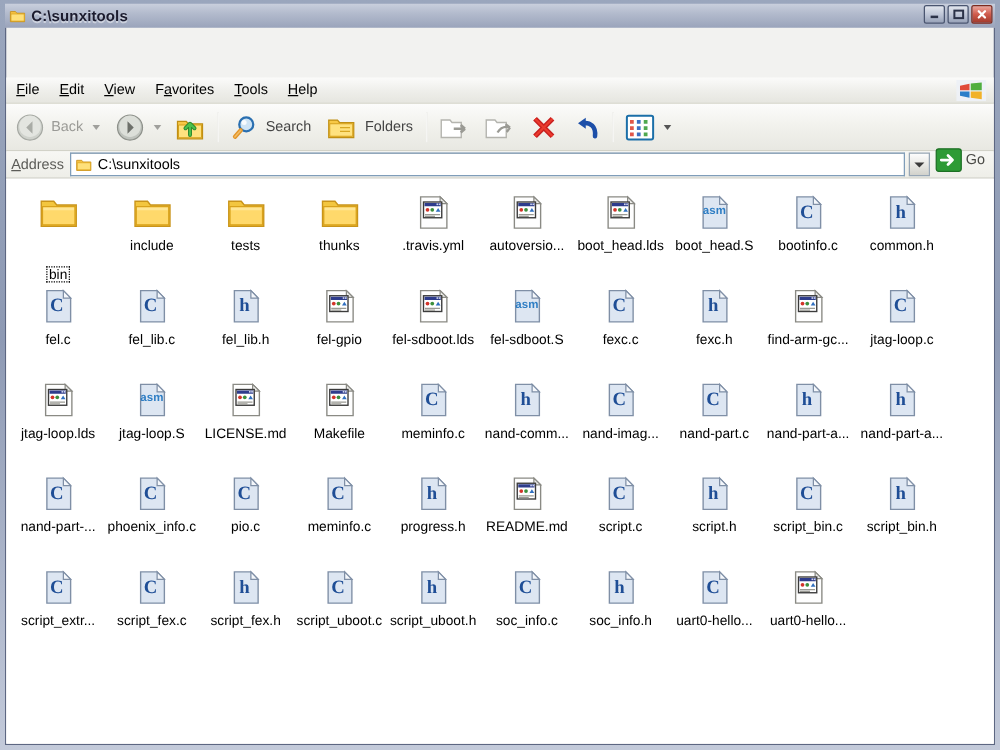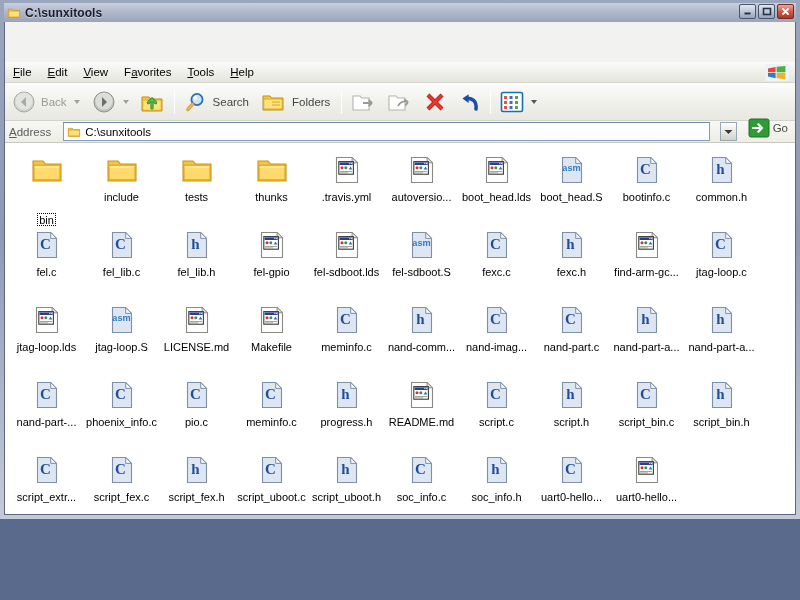--- a/index.html
+++ b/index.html
@@ -5,21 +5,21 @@
   * { box-sizing: border-box; margin: 0; padding: 0; }
   html, body {
     width: 800px; height: 600px;
     overflow: hidden;
     font-family: "Liberation Sans", sans-serif;
     background: #5a6a8c;
   }
   
   #window {
     position: absolute; left: 0; top: 0;
-    width: 800px; height: 519px;
+    width: 800px; height: 600px;
     background: linear-gradient(180deg,#9aa6bd 0%, #8e9ab4 45%, #c3cada 100%);
     padding: 3px 4px 4px 4px;
     display: flex; flex-direction: column;
   }
   #titlebar {
     height: 19px; flex: 0 0 19px;
     background: linear-gradient(180deg,#c9cfdd 0%, #b3bbcd 40%, #9aa4bb 100%);
     display: flex; align-items: center;
     padding-left: 3px; padding-right: 2px;
     position: relative;
@@ -91,21 +91,21 @@
     width: 0; height: 0; margin-left: 2px;
     border-left: 3.5px solid transparent; border-right: 3.5px solid transparent;
     border-top: 4px solid #555;
   }
   .caret.dim { border-top-color: #a0a09c; }
   
   #addressbar {
     height: 22px; flex: 0 0 22px;
     background: linear-gradient(180deg,#f7f7f4 0%, #eeeee8 100%);
     border-bottom: 1px solid #c9c9c0;
-    display: flex; align-items: center; padding: 0 3px 0 4px; gap: 10px;
+    display: flex; align-items: center; padding: 0 3px 0 4px; gap: 3px;
   }
   #addr-label { font-size: 11.5px; color: #5c5c58; padding-right: 2px; white-space: nowrap; }
   #addr-field {
     flex: 1 1 auto; height: 19px; background: #fff;
     border: 1px solid #7f9db9; border-top-color: #6d8aa5;
     display: flex; align-items: center; padding: 0 2px; min-width: 0;
   }
   #addr-field .fi { width: 14px; height: 13px; flex: 0 0 14px; margin: 0 4px 0 1px; }
   #addr-text { font-size: 11.5px; color: #000; white-space: nowrap; overflow: hidden; }
   #addr-drop {

